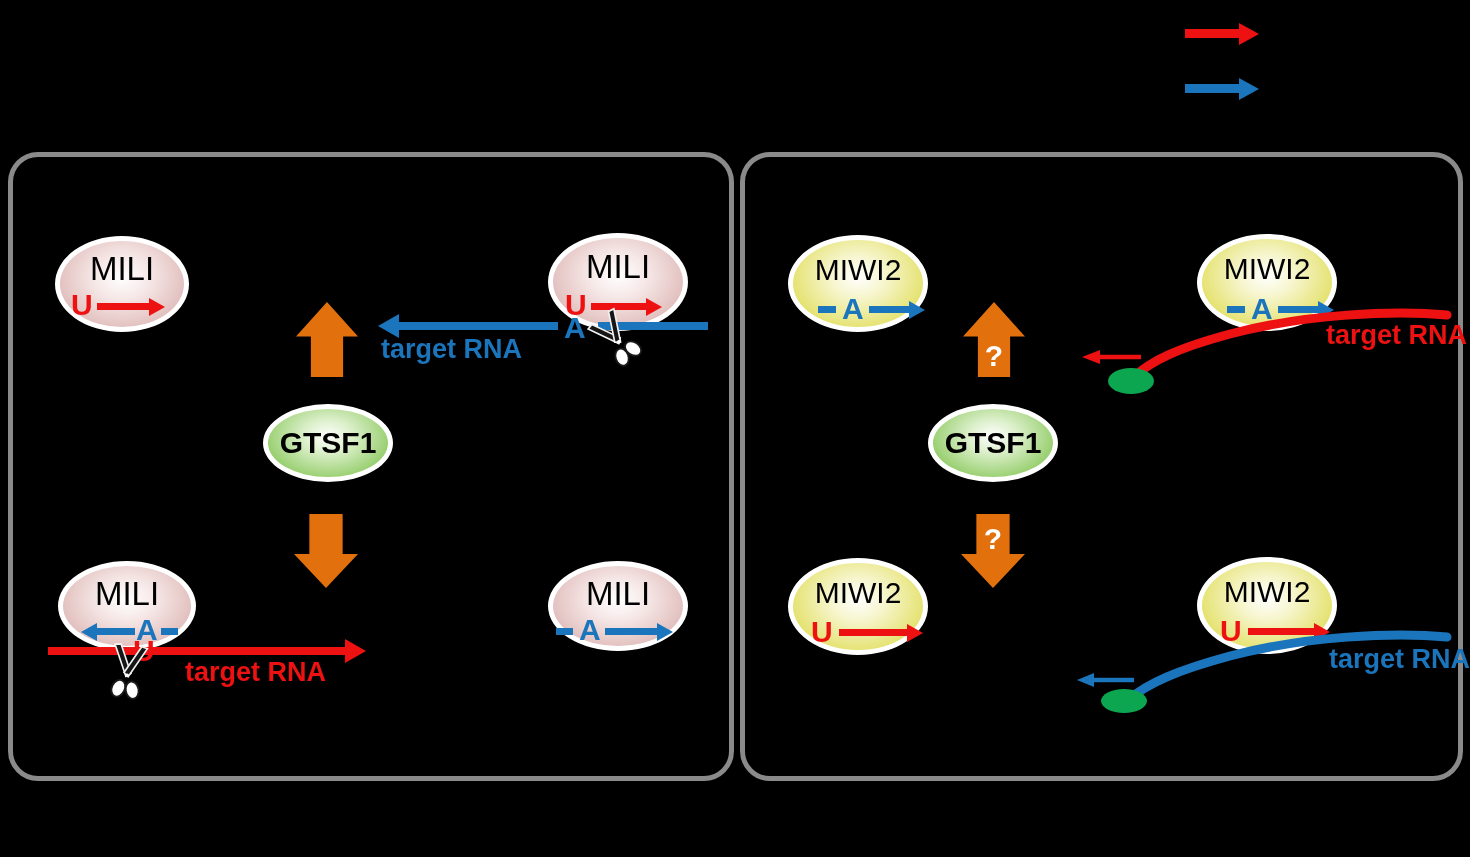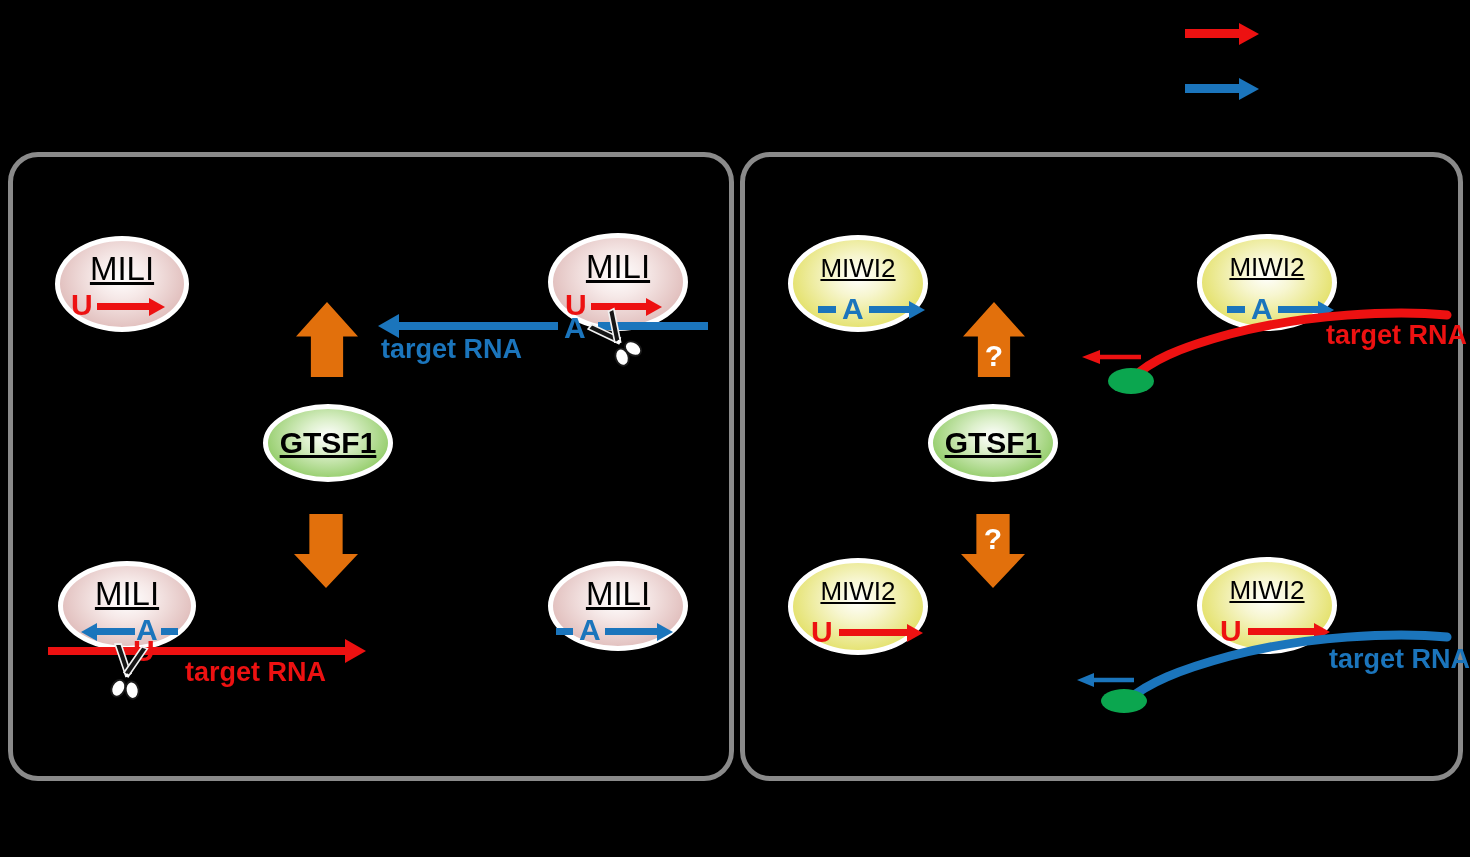--- a/index.html
+++ b/index.html
@@ -9,23 +9,23 @@
   }
   html,body{margin:0;padding:0;background:var(--bg);}
   #stage{position:relative;width:1470px;height:857px;background:var(--bg);overflow:hidden;
          font-family:"Liberation Sans",sans-serif;}
   .panel{position:absolute;box-sizing:border-box;border:5px solid var(--panel-border);
          border-radius:30px;background:transparent;z-index:0;}
   .oval{position:absolute;box-sizing:border-box;border:5px solid #ffffff;border-radius:50%;z-index:1;}
   .oval.pink{background:radial-gradient(ellipse at 50% 42%,#ffffff 0%,#f6e9e8 30%,var(--mili-pink) 85%);}
   .oval.yellow{background:radial-gradient(ellipse at 50% 42%,#ffffff 0%,#f7f6d0 28%,var(--miwi2-yellow) 85%);}
   .oval.green{background:radial-gradient(ellipse at 50% 40%,#ffffff 0%,#ddf0cc 28%,var(--gtsf1-green) 90%);}
-  .oval-label{position:absolute;left:0;right:0;text-align:center;color:#000;line-height:1;z-index:3;text-decoration:underline;}
+  .oval-label{position:absolute;left:0;right:0;text-align:center;color:#000;line-height:1;z-index:3;}
   .lbl-mili{font-size:33px;top:18px;}
-  .lbl-miwi2{font-size:26px;top:20px;}
+  .lbl-miwi2{font-size:30px;top:20px;}
   .lbl-gtsf1{font-size:30px;font-weight:bold;}
   .gtsf1-center{display:flex;align-items:center;justify-content:center;}
   .gtsf1-center .oval-label{position:static;}
   .harrow{position:absolute;background:currentColor;height:7px;z-index:3;}
   .harrow.right::after{content:"";position:absolute;left:100%;top:50%;transform:translateY(-50%);
     width:0;height:0;border-top:9px solid transparent;border-bottom:9px solid transparent;
     border-left:16px solid currentColor;}
   .harrow.left::before{content:"";position:absolute;right:100%;top:50%;transform:translateY(-50%);
     width:0;height:0;border-top:9px solid transparent;border-bottom:9px solid transparent;
     border-right:16px solid currentColor;}

